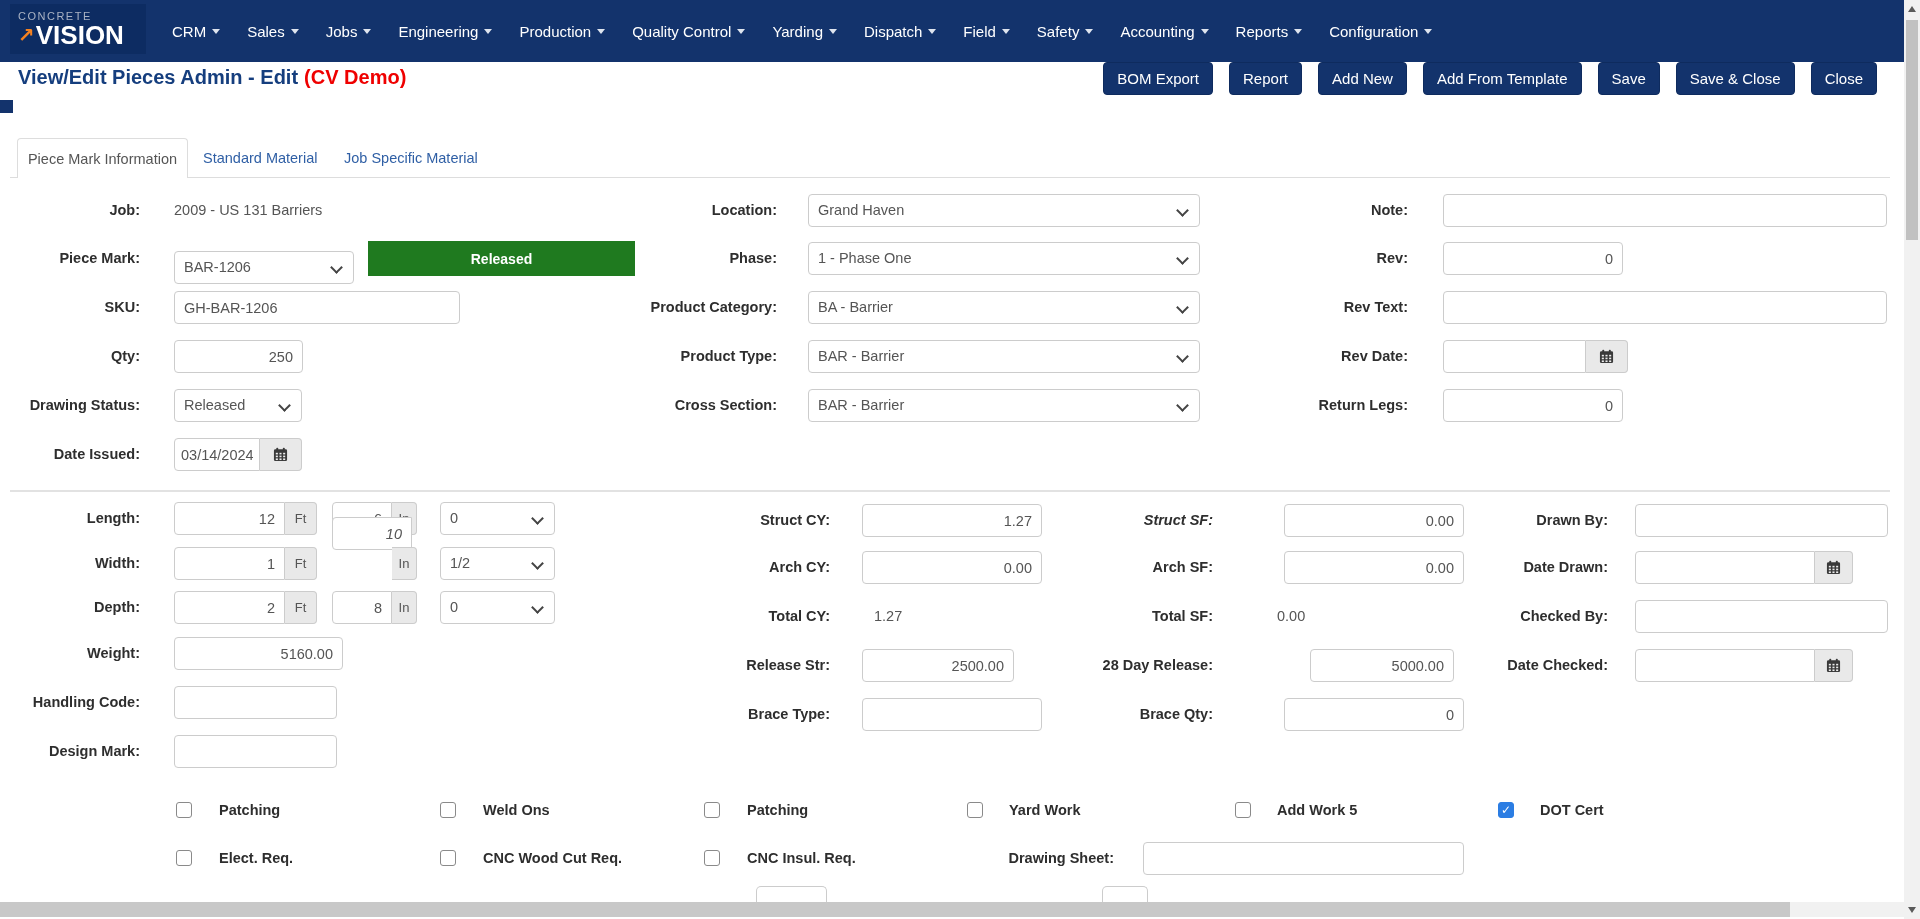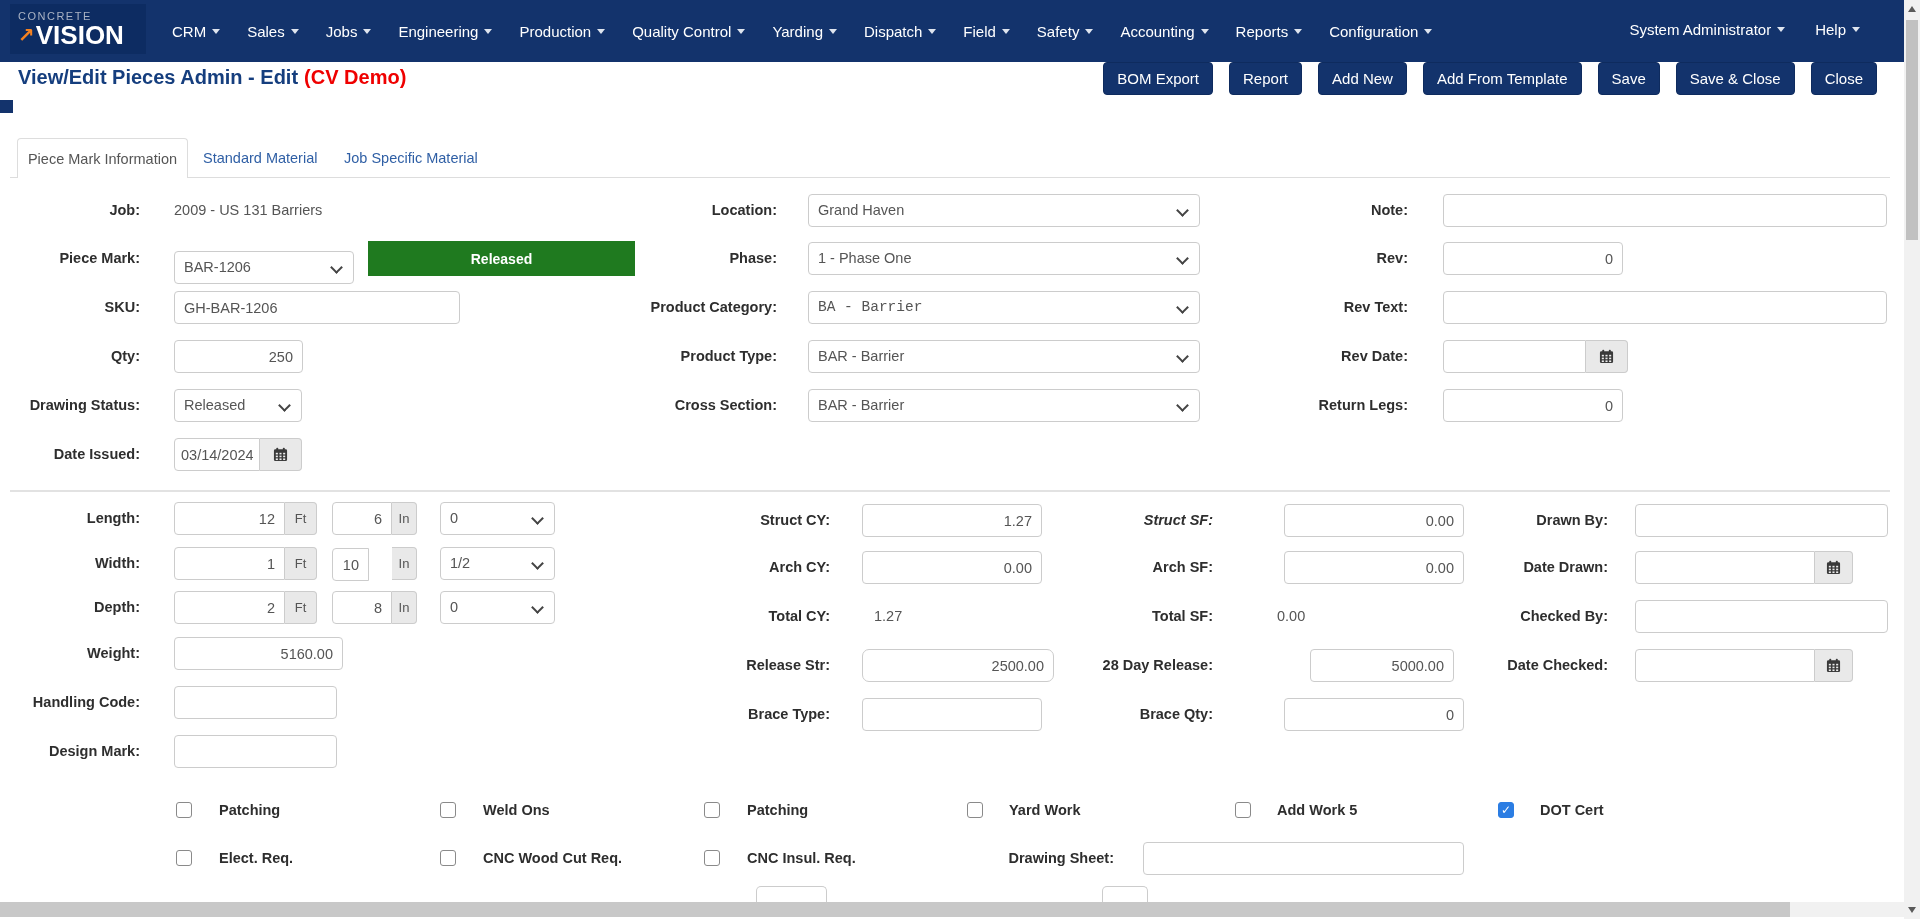--- a/index.html
+++ b/index.html
@@ -121,30 +121,20 @@
     <span class="menu">
         <span>Accounting</span>
         <span class="caret"></span>
       </span>
     <span class="menu">
         <span>Reports</span>
         <span class="caret"></span>
       </span>
     <span class="menu">
         <span>Configuration</span>
-        <span class="caret"></span>
-      </span>
-  </div>
-  <div class="menus-right">
-    <span class="menu">
-        <span>System Administrator</span>
-        <span class="caret"></span>
-      </span>
-    <span class="menu">
-        <span>Help</span>
         <span class="caret"></span>
       </span>
   </div>
 </div>
 
 <div class="pagetitle">
   <span>View/Edit Pieces Admin - Edit</span><span class="demo">(CV Demo)</span>
 </div>
 <div class="hdr-btns">
   <button class="btn">BOM Export</button>
@@ -201,21 +191,21 @@
     </svg>
   </span>
 
 <div class="lbl" style="left:537px;top:194px;width:240px;">Location:</div>
 <div class="sel" style="left:808px;top:194px;width:392px;"><span>Grand Haven</span></div>
 
 <div class="lbl" style="left:537px;top:242px;width:240px;">Phase:</div>
 <div class="sel" style="left:808px;top:242px;width:392px;"><span>1 - Phase One</span></div>
 
 <div class="lbl" style="left:537px;top:291px;width:240px;">Product Category:</div>
-<div class="sel" style="left:808px;top:291px;width:392px;font-family:Liberation Mono, monospace;"><span>BA - Barrier</span></div>
+<div class="sel" style="left:808px;top:291px;width:392px;"><span>BA - Barrier</span></div>
 
 <div class="lbl" style="left:537px;top:340px;width:240px;">Product Type:</div>
 <div class="sel" style="left:808px;top:340px;width:392px;"><span>BAR - Barrier</span></div>
 
 <div class="lbl" style="left:537px;top:389px;width:240px;">Cross Section:</div>
 <div class="sel" style="left:808px;top:389px;width:392px;"><span>BAR - Barrier</span></div>
 
 <div class="lbl" style="left:1168px;top:194px;width:240px;">Note:</div>
 <input class="inp" style="left: 1443px; top: 194px; width: 444px;" value="">
 
@@ -254,21 +244,21 @@
 <div class="lbl" style="left:10px;top:502px;">Length:</div>
 <input class="inp num grp-l" style="left: 174px; top: 502px; width: 111px;" value="12">
 <span class="addon" style="left:285px;top:502px;width:32px;">Ft</span>
 <input class="inp num grp-l" style="left: 332px; top: 502px; width: 60px;" value="6">
 <span class="addon" style="left:392px;top:502px;width:25px;">In</span>
 <div class="sel" style="left:440px;top:502px;width:115px;"><span>0</span></div>
 
 <div class="lbl" style="left:10px;top:547px;">Width:</div>
 <input class="inp num grp-l" style="left: 174px; top: 547px; width: 111px;" value="1">
 <span class="addon" style="left:285px;top:547px;width:32px;">Ft</span>
-<input class="inp num grp-l" style="left: 332px; top: 548px; width: 37px;" value="10">
+<input class="inp num grp-l" style="left: 332px; top: 517px; width: 80px; font-style: italic;" value="10">
 <span class="addon" style="left:392px;top:547px;width:25px;">In</span>
 <div class="sel" style="left:440px;top:547px;width:115px;"><span>1/2</span></div>
 
 <div class="lbl" style="left:10px;top:591px;">Depth:</div>
 <input class="inp num grp-l" style="left: 174px; top: 591px; width: 111px;" value="2">
 <span class="addon" style="left:285px;top:591px;width:32px;">Ft</span>
 <input class="inp num grp-l" style="left: 332px; top: 591px; width: 60px;" value="8">
 <span class="addon" style="left:392px;top:591px;width:25px;">In</span>
 <div class="sel" style="left:440px;top:591px;width:115px;"><span>0</span></div>
 
@@ -284,21 +274,21 @@
 <div class="lbl" style="left:630px;top:504px;width:200px;">Struct CY:</div>
 <input class="inp num" style="left: 862px; top: 504px; width: 180px;" value="1.27">
 
 <div class="lbl" style="left:630px;top:551px;width:200px;">Arch CY:</div>
 <input class="inp num" style="left: 862px; top: 551px; width: 180px;" value="0.00">
 
 <div class="lbl" style="left:630px;top:600px;width:200px;">Total CY:</div>
 <div class="static" style="left:874px;top:600px;">1.27</div>
 
 <div class="lbl" style="left:630px;top:649px;width:200px;">Release Str:</div>
-<input class="inp num" style="left: 862px; top: 649px; width: 192px; border-radius: 7px;" value="2500.00">
+<input class="inp num" style="left: 862px; top: 649px; width: 152px;" value="2500.00">
 
 <div class="lbl" style="left:630px;top:698px;width:200px;">Brace Type:</div>
 <input class="inp" style="left: 862px; top: 698px; width: 180px;" value="">
 
 <div class="lbl" style="left:1013px;top:504px;width:200px;font-style:italic;">Struct SF:</div>
 <input class="inp num" style="left: 1284px; top: 504px; width: 180px;" value="0.00">
 
 <div class="lbl" style="left:1013px;top:551px;width:200px;">Arch SF:</div>
 <input class="inp num" style="left: 1284px; top: 551px; width: 180px;" value="0.00">
 

